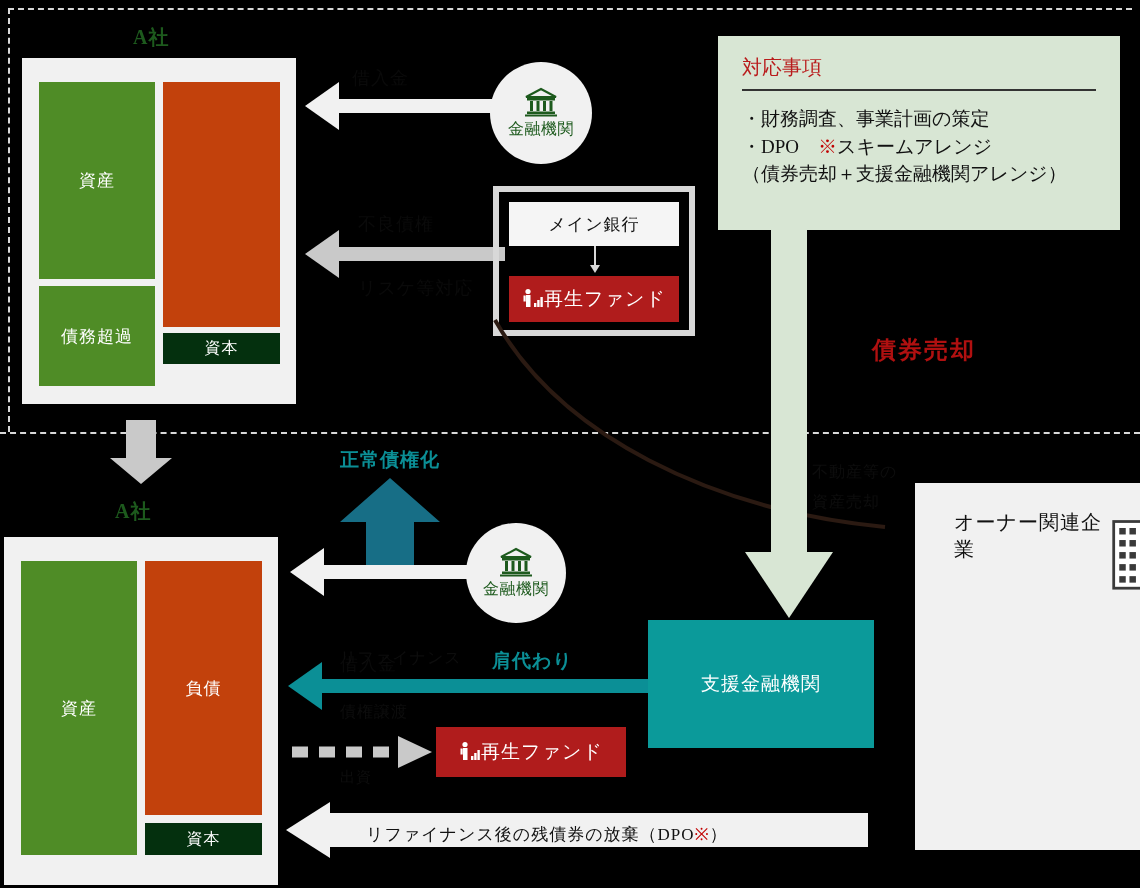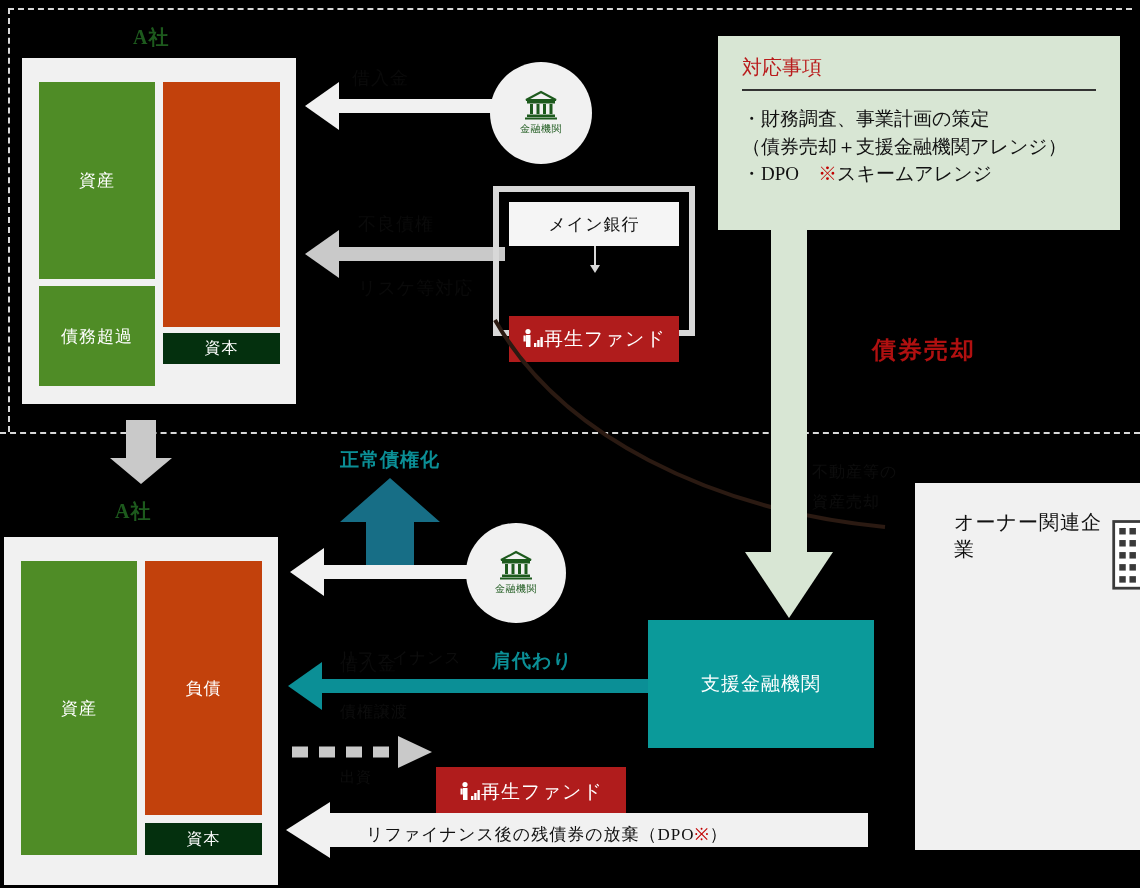--- a/index.html
+++ b/index.html
@@ -21,21 +21,21 @@
             font-size:17px;letter-spacing:1px;}
   .c-asset{background:#4f8c26;}
   .c-liab{background:#c2410c;}
   .c-equity{background:#04300e;}
 
   .co-label{color:#1d5a1d;font-size:20px;font-weight:bold;letter-spacing:1px;}
 
   
   .circle{border-radius:50%;background:#f1f1f1;display:flex;flex-direction:column;
           align-items:center;justify-content:center;}
-  .circle .cap{color:#1d5a1d;font-size:10px;margin-top:2px;letter-spacing:0.5px;}
+  .circle .cap{color:#1d5a1d;font-size:16px;margin-top:2px;letter-spacing:0.5px;}
 
   
   .arrow-left{position:absolute;display:flex;align-items:center;}
   .arrow-left .shaft{height:14px;}
   .arrow-left .head{width:0;height:0;border-top:24px solid transparent;
                     border-bottom:24px solid transparent;}
 
   .white{background:#f1f1f1;}
   .grey{background:#c9c9c9;}
   .teal{background:#0b8f96;}
@@ -46,21 +46,21 @@
   #task-panel hr{border:0;border-top:2px solid #333;margin:8px 0 14px 0;}
   #task-panel .li{font-size:19px;color:#111;line-height:1.45;white-space:nowrap;}
   .mark{color:#c10000;}
 
   #support-bank{background:#0b9a9a;color:#fff;display:flex;align-items:center;
                 justify-content:center;font-size:19px;letter-spacing:1px;}
   #owner-panel{background:#f1f1f1;display:flex;flex-direction:row;padding-left:39px;}
   #owner-panel .otitle{font-size:20px;color:#111;margin-top:26px;letter-spacing:1px;}
 
   .fund-box{background:#b01c1c;color:#fff;display:flex;align-items:center;
-            justify-content:center;font-size:19px;letter-spacing:1px;margin-top:40px;}
+            justify-content:center;font-size:19px;letter-spacing:1px;}
   .mainbank-box{background:#f5f5f5;color:#111;display:flex;align-items:center;
                 justify-content:center;font-size:17px;letter-spacing:1px;}
 
   .redtext{color:#b01010;font-size:24px;font-weight:bold;letter-spacing:2px;}
   .tealtext{color:#0b8f96;font-size:19px;font-weight:bold;letter-spacing:1px;}
   .darktext{color:#0a0a0a;font-size:18px;letter-spacing:1px;white-space:nowrap;}
   .faint{color:#0d0d0d;font-size:16px;letter-spacing:1px;white-space:nowrap;}
 
   .band-label{color:#111;font-size:17px;letter-spacing:1px;white-space:nowrap;}
 </style>
@@ -139,24 +139,24 @@
   </div>
 
   <svg class="abs" style="left:480px;top:315px;width:420px;height:230px;overflow:visible;">
     <path d="M15,5 C 80,120 230,195 405,212" fill="none" stroke="#2b1a12" stroke-width="4"></path>
   </svg>
 
   <div class="abs" id="task-panel" style="left:718px;top:36px;width:402px;height:194px;padding:18px 24px;box-sizing:border-box;">
     <div class="title">対応事項</div>
     <hr>
     <div class="li">・財務調査、事業計画の策定</div>
-    <div class="li">（債券売却＋支援金融機関アレンジ）</div>
     <div class="li">
       <span>・DPO　</span><span class="mark">※</span><span>スキームアレンジ</span>
     </div>
+    <div class="li">（債券売却＋支援金融機関アレンジ）</div>
   </div>
 
   <svg class="abs" style="left:735px;top:230px;width:110px;height:390px;">
     <rect x="36" y="0" width="36" height="330" fill="#d8e6d4"></rect>
     <polygon points="54,388 10,322 98,322" fill="#d8e6d4"></polygon>
   </svg>
 
   <div class="abs redtext" style="left:872px;top:334px;">債券売却</div>
 
   <svg class="abs" style="left:106px;top:420px;width:70px;height:66px;">

